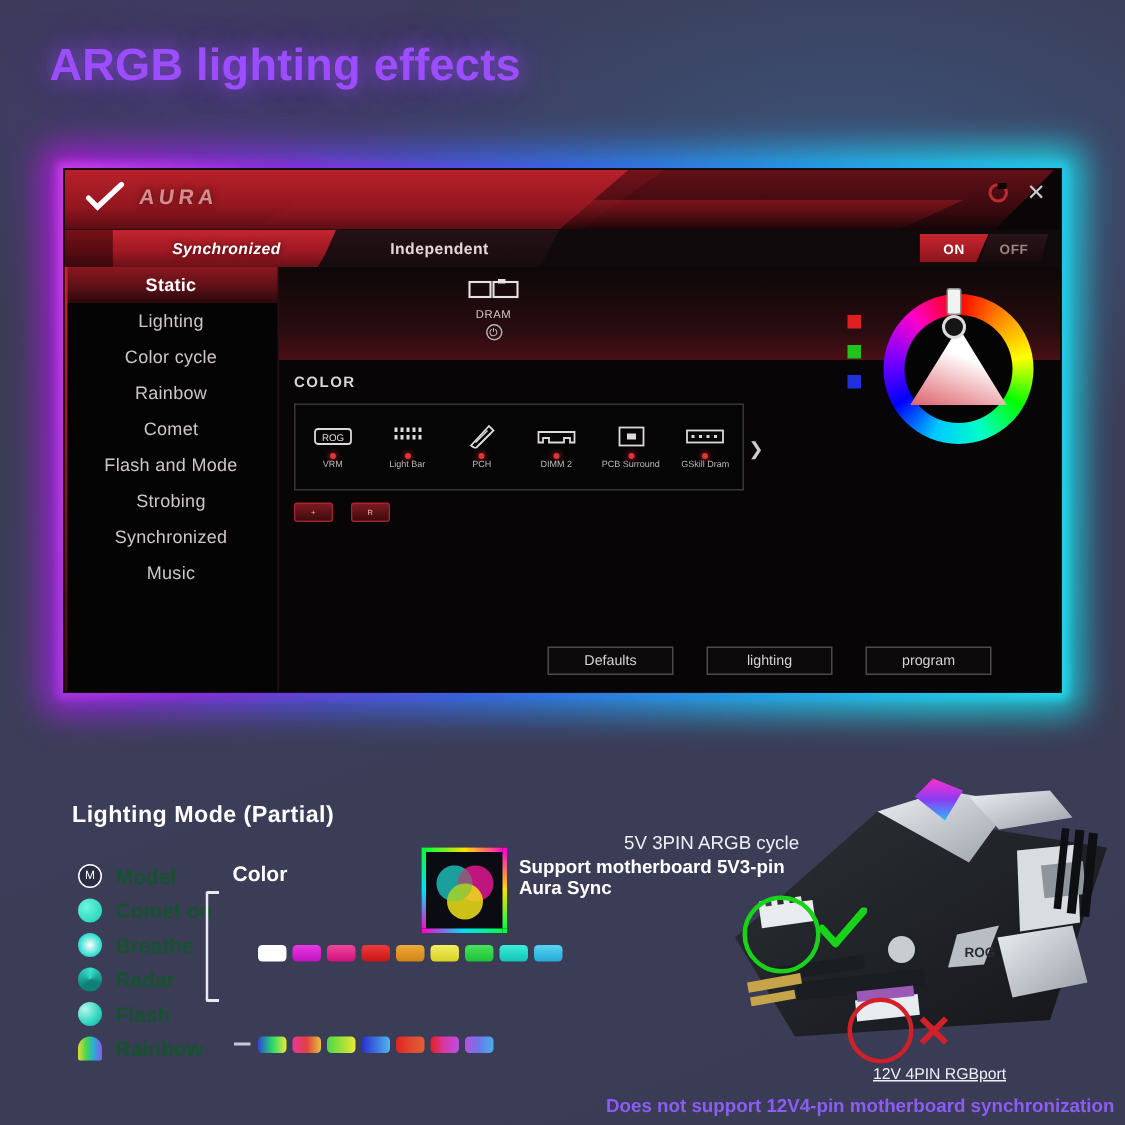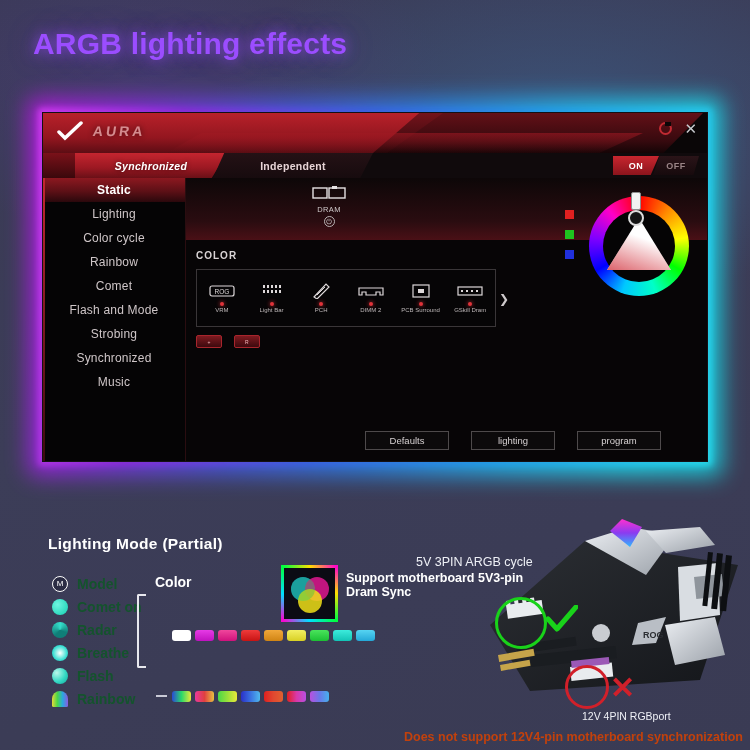--- a/index.html
+++ b/index.html
@@ -248,24 +248,24 @@
     background:#0b0b14; display:flex; align-items:center; justify-content:center;
   }
   .cap-a{
     position:absolute; left:416px; top:555px; font-size:12.5px; color:#eef0f6;
   }
   .cap-b{
     position:absolute; left:346px; top:571px; font-size:12.5px; font-weight:bold;
     color:#fff; width:180px; line-height:14px;
   }
   .cap-c{
-    position:absolute; left:582px; top:710px; font-size:10.5px; color:#eef0f6;
+    position:absolute; left:582px; top:710px; font-size:10.5px; color:#eef0f6;text-decoration:underline;
   }
   .cap-d{
-    position:absolute; left:404px; top:730px; font-size:12.5px; font-weight:bold; color:#c2410c;
+    position:absolute; left:404px; top:730px; font-size:12.5px; font-weight:bold; color:#8b5cf6;
   }
 
   .mb-img{ position:absolute; left:470px; top:505px; width:278px; height:205px; }
   .green-ring{
     position:absolute; left:25px; top:92px; width:52px; height:52px;
     border:3px solid #19d21a; border-radius:50%;
   }
   .red-ring{
     position:absolute; left:95px; top:160px; width:44px; height:44px;
     border:3px solid #d1202a; border-radius:50%;
@@ -454,26 +454,26 @@
 <div class="mode-col">
   <div class="mode-row">
     <span class="mode-ico" style="background:#2b2c44;border:1.6px solid #fff;display:flex;align-items:center;justify-content:center;font-size:8px;">M</span>
     <span class="mode-lbl">Model</span>
   </div>
   <div class="mode-row">
     <span class="mode-ico" style="background:radial-gradient(circle at 35% 35%,#6ff5e0,#12cfb0)"></span>
     <span class="mode-lbl">Comet on</span>
   </div>
   <div class="mode-row">
+    <span class="mode-ico" style="background:radial-gradient(circle at 50% 50%,#ffffff 0%,#3fe0d4 60%,#15b8b0 100%)"></span>
+    <span class="mode-lbl">Breathe</span>
+  </div>
+  <div class="mode-row">
     <span class="mode-ico" style="background:conic-gradient(from 220deg,#0f7f78,#36e0cc 40%,#0f7f78 70%)"></span>
     <span class="mode-lbl">Radar</span>
-  </div>
-  <div class="mode-row">
-    <span class="mode-ico" style="background:radial-gradient(circle at 50% 50%,#ffffff 0%,#3fe0d4 60%,#15b8b0 100%)"></span>
-    <span class="mode-lbl">Breathe</span>
   </div>
   <div class="mode-row">
     <span class="mode-ico" style="background:radial-gradient(circle at 30% 30%,#baf7ea 0%,#35d9c4 55%,#0fa89a 100%)"></span>
     <span class="mode-lbl">Flash</span>
   </div>
   <div class="mode-row">
     <span class="mode-ico" style="background:linear-gradient(90deg,#e8d83a,#4ad848,#2aa8e0,#8a5ae0);border-radius:16px 16px 3px 3px"></span>
     <span class="mode-lbl">Rainbow</span>
   </div>
 </div>
@@ -507,21 +507,21 @@
 <div class="rgb-icon">
   <svg width="42" height="40" viewBox="0 0 42 40">
     <circle cx="14" cy="15" r="12" fill="#1b9ae0" opacity=".92"></circle>
     <circle cx="28" cy="15" r="12" fill="#e01890" opacity=".85"></circle>
     <circle cx="21" cy="27" r="12" fill="#f0e018" opacity=".85"></circle>
     <circle cx="14" cy="15" r="12" fill="#20c040" opacity=".35"></circle>
   </svg>
 </div>
 
 <div class="cap-a">5V 3PIN ARGB cycle</div>
-<div class="cap-b">Support motherboard 5V3-pin Dram Sync</div>
+<div class="cap-b">Support motherboard 5V3-pin Aura Sync</div>
 
 <div class="mb-img">
   <svg width="278" height="205" viewBox="0 0 278 205">
     <defs>
       <linearGradient id="mbg" x1="0" y1="0" x2="1" y2="1">
         <stop offset="0" stop-color="#2c2f34"></stop>
           <stop offset="1" stop-color="#14161a"></stop>
       </linearGradient>
       <linearGradient id="sil" x1="0" y1="0" x2="1" y2="1">
         <stop offset="0" stop-color="#eceff3"></stop>

